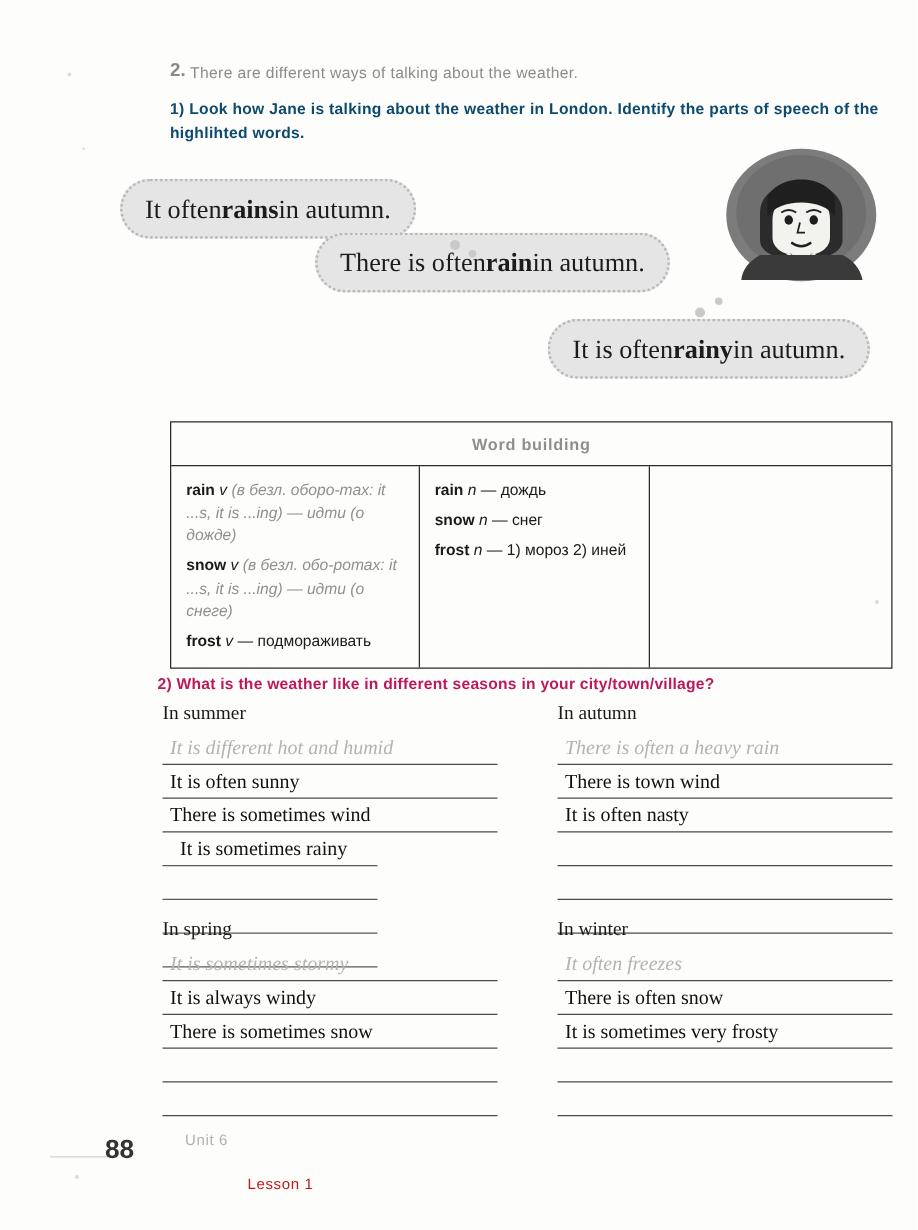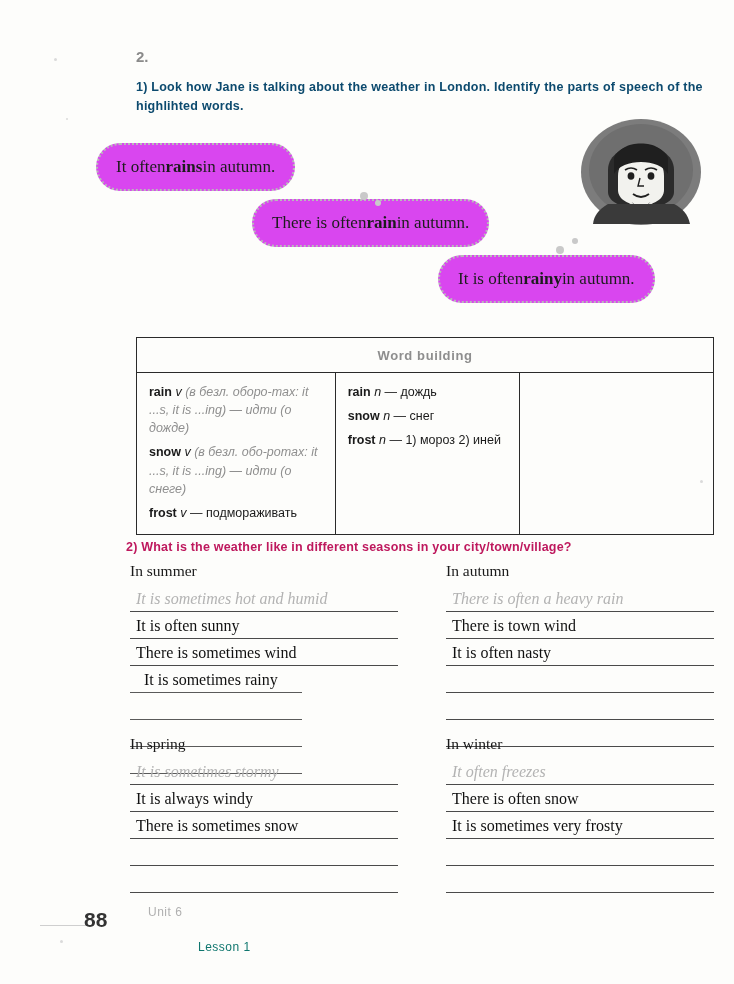--- a/index.html
+++ b/index.html
@@ -50,32 +50,32 @@
     line-height: 1.5;
     color: #0c4a6e;
     letter-spacing: .25px;
   }
 
   
   .bubble {
     position: absolute;
     border: 2px dotted #b9b9b9;
     border-radius: 26px;
-    background: #d946ef;
+    background: #e5e5e5;
     font-family: "Liberation Serif", serif;
-    font-size: 17px;
+    font-size: 21px;
     color: #1c1c1c;
     display: flex;
     align-items: center;
     padding: 0 18px;
     white-space: nowrap;
   }
   .bubble b { font-weight: bold; }
   .bubble-1 { left: 96px;  top: 143px; height: 44px; }
-  .bubble-2 { left: 252px; top: 199px; height: 44px; }
+  .bubble-2 { left: 252px; top: 186px; height: 44px; }
   .bubble-3 { left: 438px; top: 255px; height: 44px; }
 
   .bubble-tail {
     position: absolute;
     width: 8px; height: 8px;
     border-radius: 50%;
     background: #c9c9c9;
   }
 
   
@@ -190,21 +190,21 @@
     top: 905px;
     font-size: 12px;
     color: #b0b0b0;
     letter-spacing: .5px;
   }
   .footer-lesson {
     position: absolute;
     left: 198px;
     top: 940px;
     font-size: 12px;
-    color: #0f766e;
+    color: #b91c1c;
     letter-spacing: .5px;
   }
   .footer-rule {
     position: absolute;
     left: 40px;
     top: 925px;
     width: 52px;
     height: 1px;
     background: #cfcfcf;
   }
@@ -213,20 +213,21 @@
     background: #dadada;
     border-radius: 50%;
   }
 </style>
 </head>
 <body>
 
 <div class="page">
 
   <div class="task-num">2.</div>
+  <div class="task-text">There are different ways of talking about the weather.</div>
   <div class="sub1">1) Look how Jane is talking about the weather in London. Identify the parts of speech of the highlihted words.</div>
 
   <div class="bubble bubble-1">
     <span>It often </span>
       <b>rains</b>
       <span> in autumn.</span>
   </div>
   <div class="bubble bubble-2">
     <span>There is often </span>
       <b>rain</b>
@@ -299,21 +300,21 @@
         </div>
       </div>
     </div>
   </div>
 
   <div class="sub2">2) What is the weather like in different seasons in your city/town/village?</div>
 
   <div class="season s-summer">
     <div class="title">In summer</div>
     <div class="line printed short">
-      <span>It is sometimes hot and humid</span>
+      <span>It is different hot and humid</span>
     </div>
     <div class="line short">
       <span>It is often sunny</span>
     </div>
     <div class="line short">
       <span>There is sometimes wind</span>
     </div>
     <div class="line shorter indent">
       <span>It is sometimes rainy</span>
     </div>

